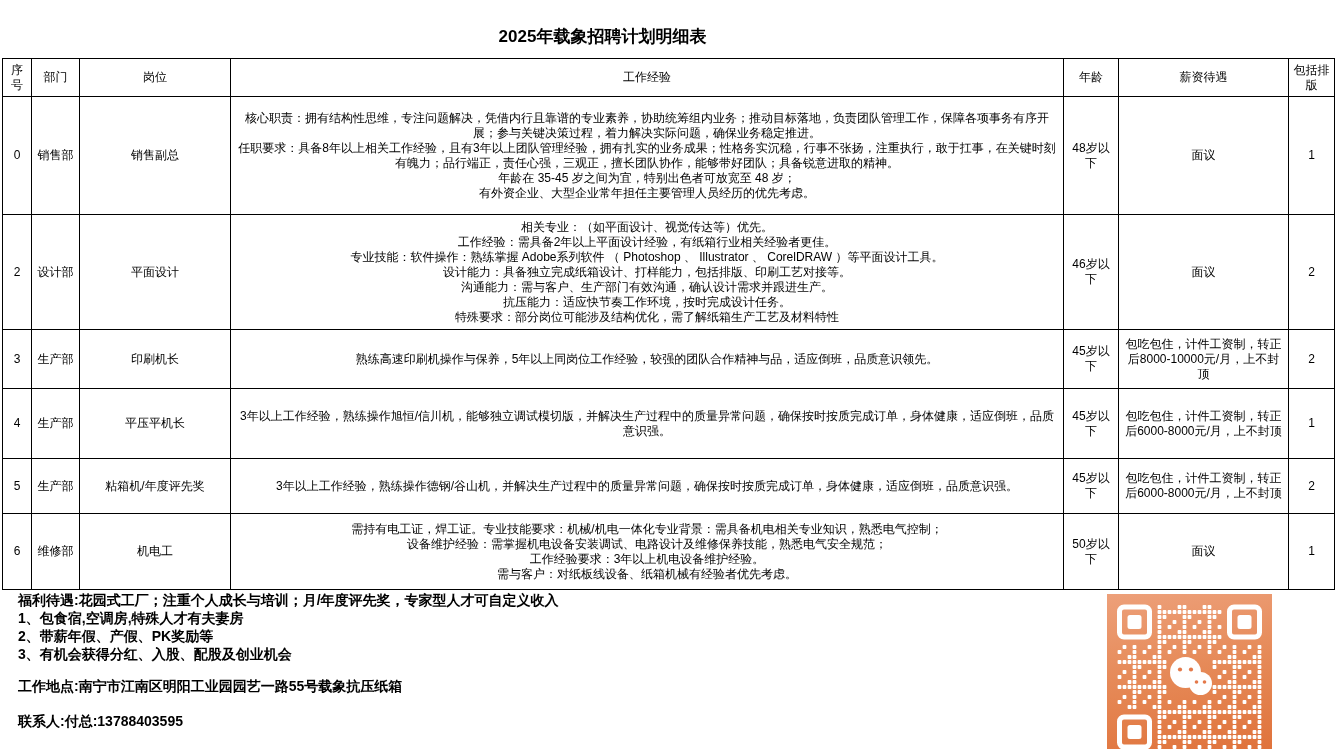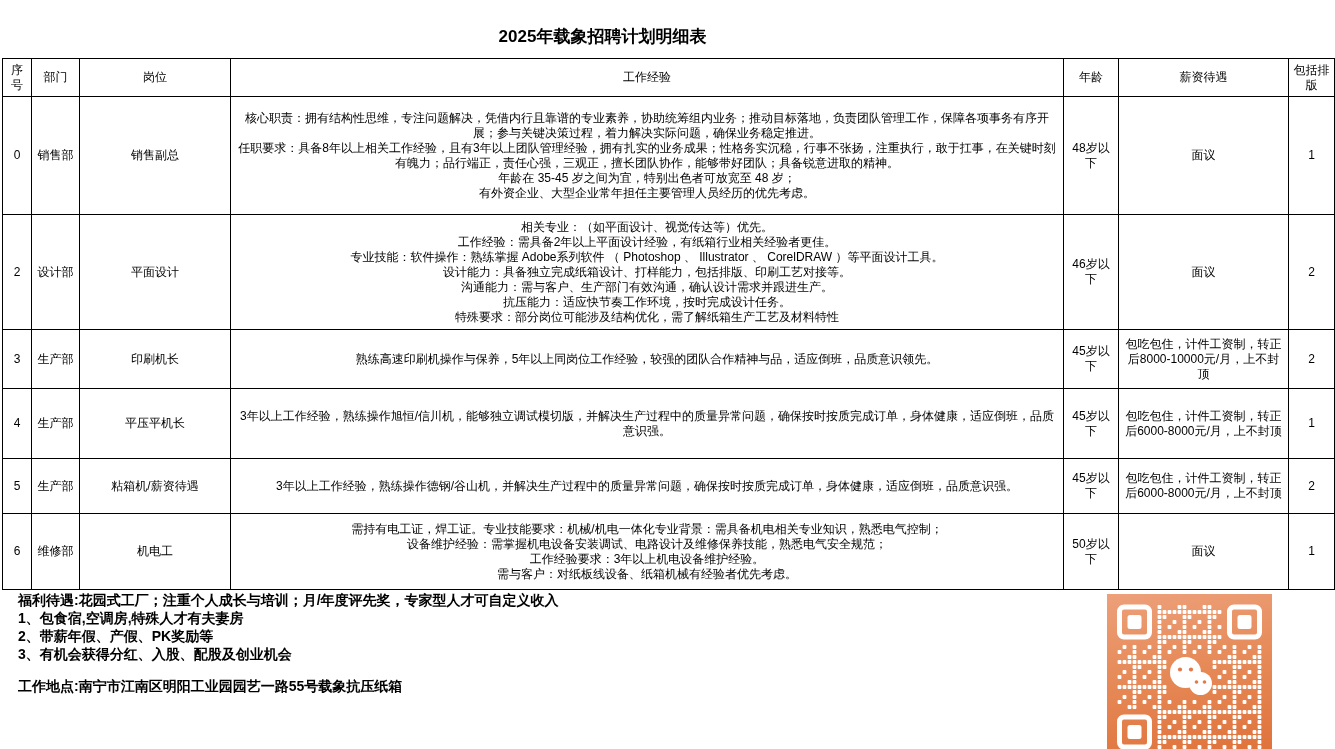--- a/index.html
+++ b/index.html
@@ -118,21 +118,21 @@
       <td>生产部</td>
       <td class="pos">平压平机长</td>
       <td class="req">3年以上工作经验，熟练操作旭恒/信川机，能够独立调试模切版，并解决生产过程中的质量异常问题，确保按时按质完成订单，身体健康，适应倒班，品质意识强。</td>
       <td>45岁以下</td>
       <td>包吃包住，计件工资制，转正后6000-8000元/月，上不封顶</td>
       <td>1</td>
     </tr>
     <tr style="height:55px">
       <td>5</td>
       <td>生产部</td>
-      <td class="pos">粘箱机/薪资待遇</td>
+      <td class="pos">粘箱机/年度评先奖</td>
       <td class="req">3年以上工作经验，熟练操作德钢/谷山机，并解决生产过程中的质量异常问题，确保按时按质完成订单，身体健康，适应倒班，品质意识强。</td>
       <td>45岁以下</td>
       <td>包吃包住，计件工资制，转正后6000-8000元/月，上不封顶</td>
       <td>2</td>
     </tr>
     <tr style="height:76px">
       <td>6</td>
       <td>维修部</td>
       <td class="pos">机电工</td>
       <td class="req">需持有电工证，焊工证。专业技能要求：机械/机电一体化专业背景：需具备机电相关专业知识，熟悉电气控制；
@@ -145,20 +145,21 @@
     </tr>
   </tbody>
     </table>
 
   <div class="footer">
     <div>福利待遇:花园式工厂；注重个人成长与培训；月/年度评先奖，专家型人才可自定义收入</div>
     <div>1、包食宿,空调房,特殊人才有夫妻房</div>
     <div>2、带薪年假、产假、PK奖励等</div>
     <div>3、有机会获得分红、入股、配股及创业机会</div>
     <div class="gap-location">工作地点:南宁市江南区明阳工业园园艺一路55号载象抗压纸箱</div>
+    <div class="gap-contact">联系人:付总:13788403595</div>
   </div>
 
   <div class="qr">
     <svg id="qr-svg" viewBox="0 0 33 33" xmlns="http://www.w3.org/2000/svg">
         <rect x="10.12" y="2.12" width="0.76" height="0.76" rx="0.18" fill="#ffffff"></rect>
         <rect x="14.12" y="2.12" width="0.76" height="0.76" rx="0.18" fill="#ffffff"></rect>
         <rect x="15.12" y="2.12" width="0.76" height="0.76" rx="0.18" fill="#ffffff"></rect>
         <rect x="19.12" y="2.12" width="0.76" height="0.76" rx="0.18" fill="#ffffff"></rect>
         <rect x="20.12" y="2.12" width="0.76" height="0.76" rx="0.18" fill="#ffffff"></rect>
         <rect x="10.12" y="3.12" width="0.76" height="0.76" rx="0.18" fill="#ffffff"></rect>

